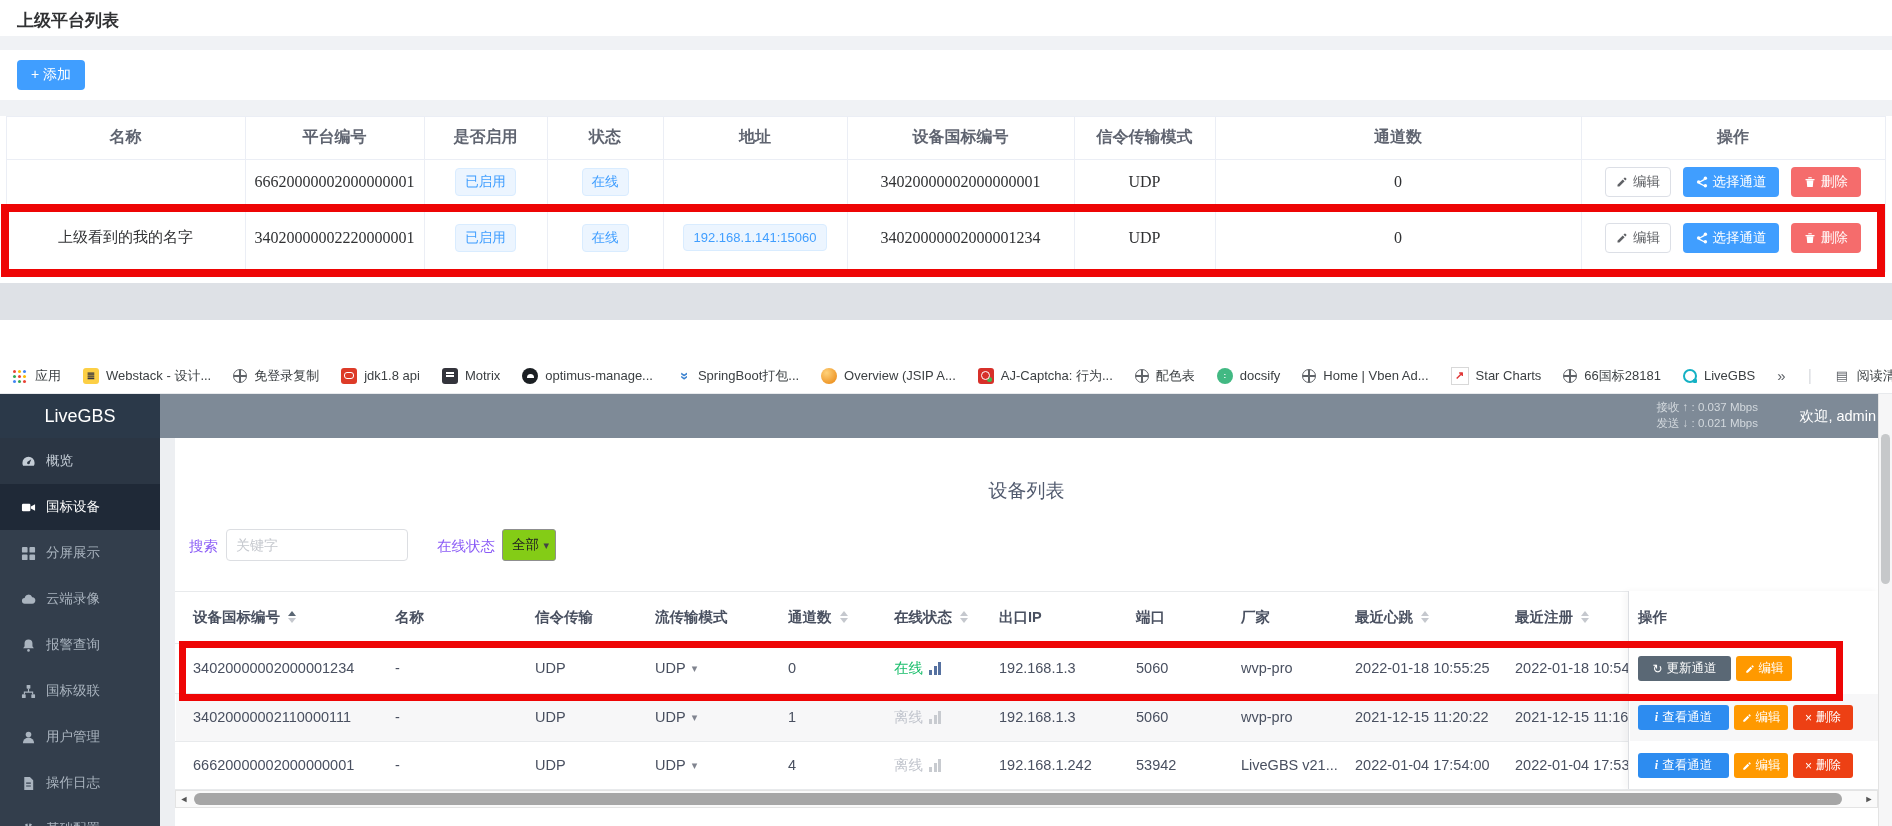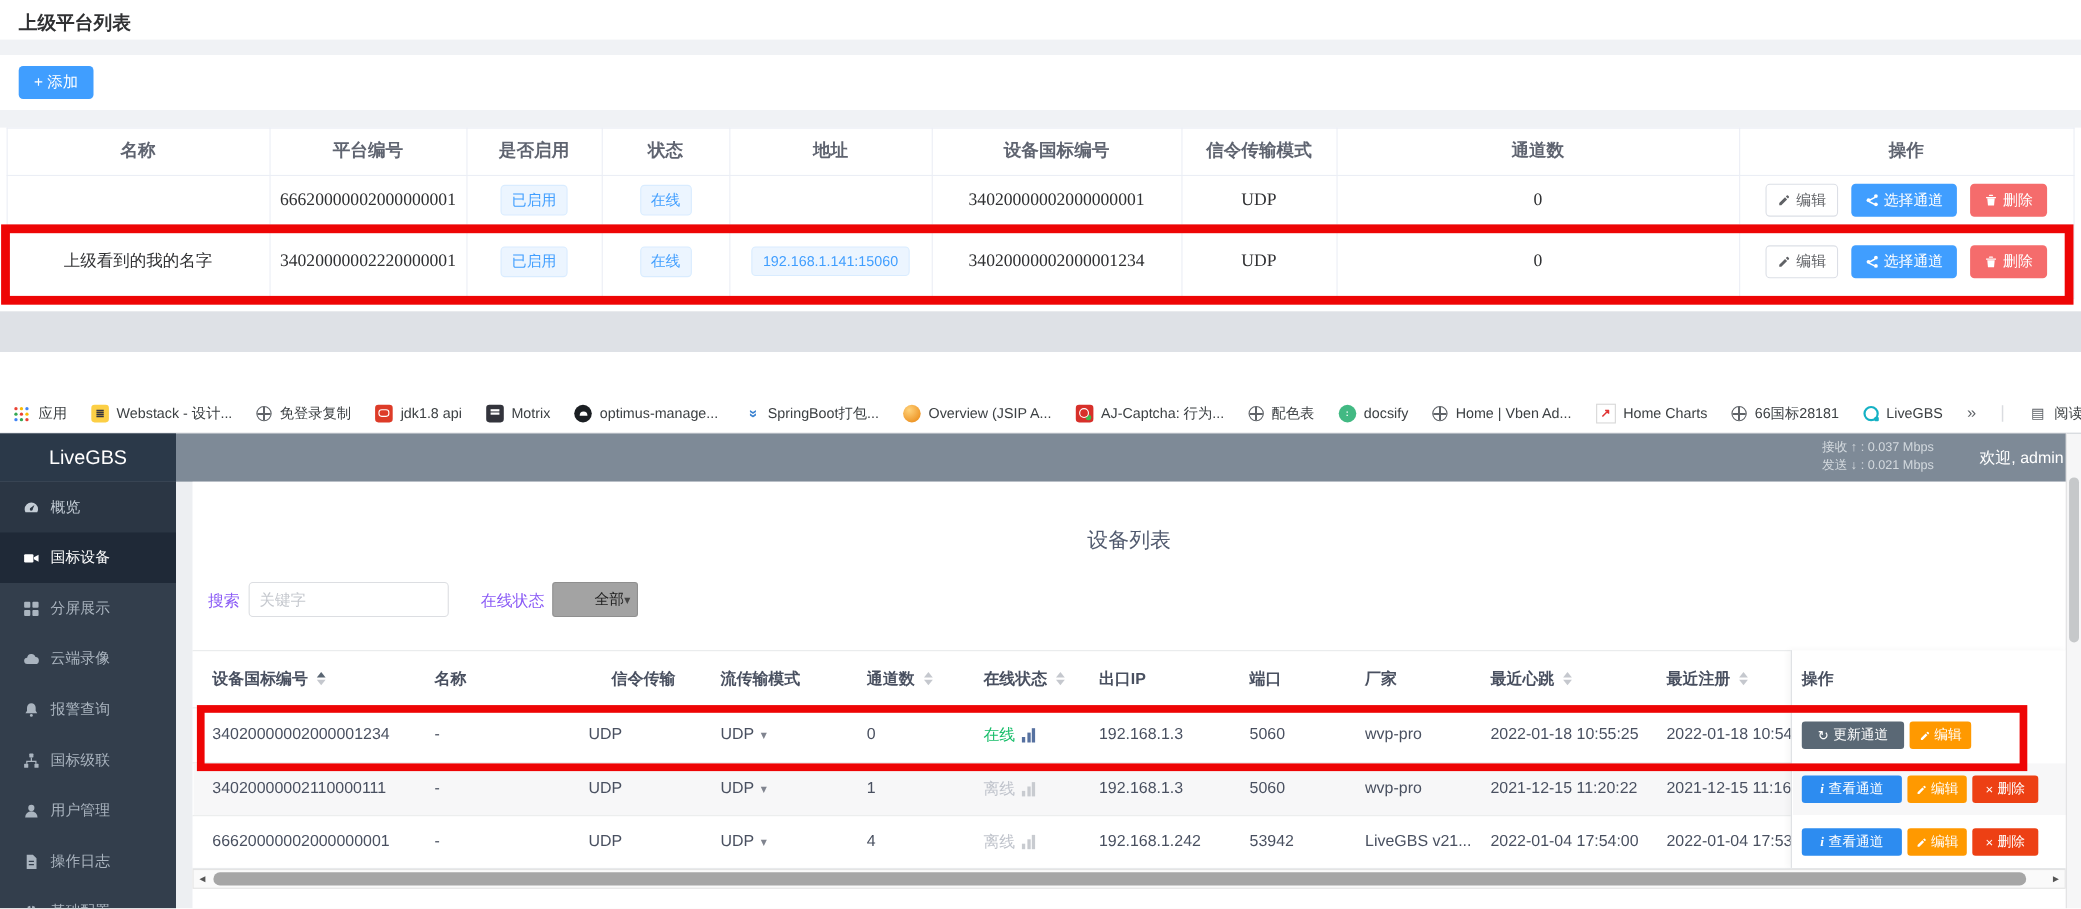--- a/index.html
+++ b/index.html
@@ -91,22 +91,22 @@
   .side-item svg{display:block;width:15px;height:15px;fill:currentColor;stroke:none}
   .side-dark{background:#2b3644;color:#c4cdd6}
   .side-active{background:#1f2937;color:#fff}
   .content{background:#edeff2}
   .card{background:#fff}
   .pg-title{font-size:19px;color:#515a6e}
   .lbl{font-size:14.5px;color:#8b5cf6}
   .search-input{border:1px solid #dcdee2;border-radius:4px;height:32px;width:182px;box-sizing:border-box;
       font-size:14px;color:#495060;padding:0 9px;outline:none}
   .search-input::placeholder{color:#c5c8ce}
-  .selbox{border:1px solid #8f8f8f;border-radius:3px;background:#a3a3a3;height:32px;width:78px;box-sizing:border-box;
-      display:flex;align-items:center;justify-content:flex-end;padding:0 6px 0 9px;font-size:13.5px;color:#222;cursor:pointer}
+  .selbox{border:1px solid #8f8f8f;border-radius:3px;background:#84cc16;height:32px;width:54px;box-sizing:border-box;
+      display:flex;align-items:center;justify-content:space-between;padding:0 6px 0 9px;font-size:13.5px;color:#222;cursor:pointer}
   .dth{position:absolute;top:591px;height:52px;display:flex;align-items:center;font-size:14.5px;font-weight:bold;color:#495060;gap:6px;white-space:nowrap}
   .dtd{position:absolute;display:flex;align-items:center;font-size:14.5px;color:#495060;white-space:nowrap;gap:6px}
   .dr1{top:643px;height:50px}.dr2{top:693px;height:48px}.dr3{top:741px;height:48px}
   .stripe{background:#f7f7f8}
   .dhline{position:absolute;left:175px;width:1703px;height:1px;background:#e8eaec}
   .carets{display:inline-flex;flex-direction:column;gap:2px;margin-left:2px}
   .carets i{width:0;height:0;border-left:4px solid transparent;border-right:4px solid transparent}
   .car-up{border-bottom:5px solid #c5c8ce}.car-dn{border-top:5px solid #c5c8ce}
   .car-up.on{border-bottom-color:#5a6673}
   .online{color:#19be6b}.offline{color:#c0c4cc}
@@ -311,21 +311,21 @@
     <span class="bm">
         <span class="fav fav-doc">:</span>
         <span>docsify</span>
       </span>
     <span class="bm">
         <span class="fav fav-globe"></span>
         <span>Home | Vben Ad...</span>
       </span>
     <span class="bm">
         <span class="fav fav-chart">↗</span>
-        <span>Home Charts</span>
+        <span>Star Charts</span>
       </span>
     <span class="bm">
         <span class="fav fav-globe"></span>
         <span>66国标28181</span>
       </span>
     <span class="bm">
         <span class="fav fav-q"></span>
         <span>LiveGBS</span>
       </span>
     <span class="bm" style="margin-left:auto;color:#5f6368;font-size:15px">»</span>
@@ -454,21 +454,21 @@
   <div class="dth" style="left:193px">
       <span>设备国标编号</span>
       <span class="carets">
         <i class="car-up on"></i>
         <i class="car-dn"></i>
       </span>
     </div>
   <div class="dth" style="left:395px">
       <span>名称</span>
     </div>
-  <div class="dth" style="left:556px">
+  <div class="dth" style="left:535px">
       <span>信令传输</span>
     </div>
   <div class="dth" style="left:655px">
       <span>流传输模式</span>
     </div>
   <div class="dth" style="left:788px">
       <span>通道数</span>
       <span class="carets">
         <i class="car-up"></i>
         <i class="car-dn"></i>

